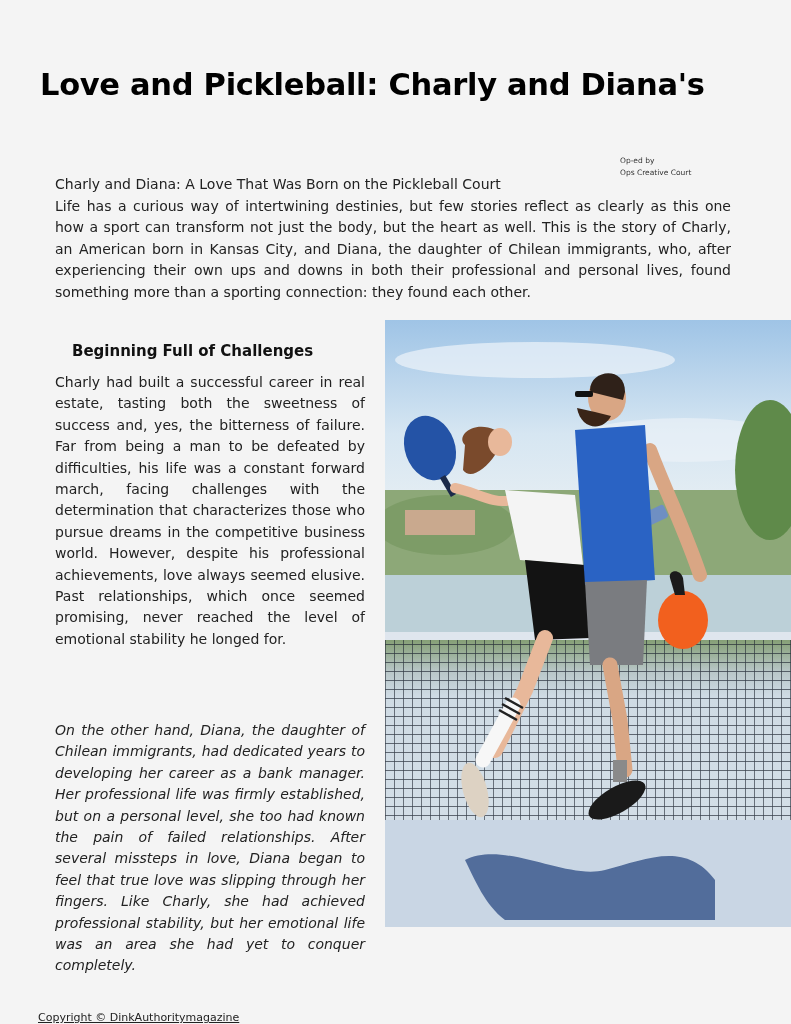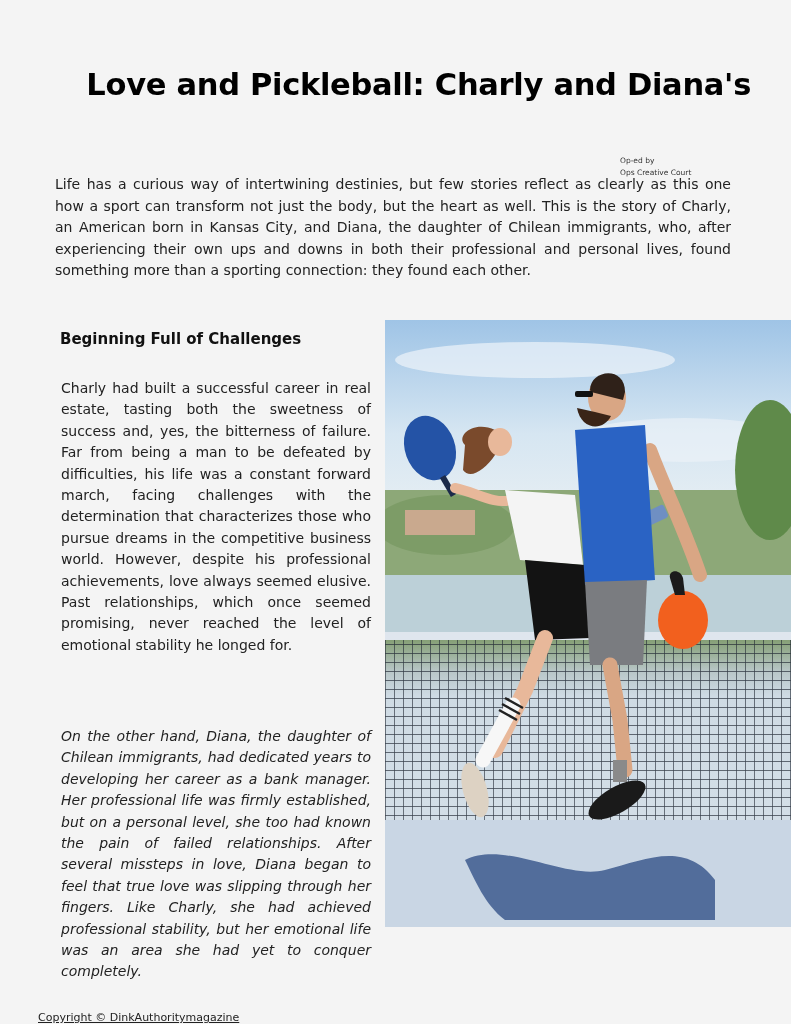--- a/index.html
+++ b/index.html
@@ -13,21 +13,21 @@
       position: relative;
       overflow: hidden;
       font-family: "DejaVu Sans", sans-serif;
       color: #1e1e1e;
     }
     .title {
       position: absolute;
       left: 40px;
       top: 62px;
       width: 711px;
-      text-align: right;
+      text-align: left;
       font-family: "DejaVu Sans", sans-serif;
       font-weight: bold;
       font-size: 30.5px;
       line-height: 45px;
       letter-spacing: -0.3px;
       color: #000;
       margin: 0;
     }
     .byline {
       position: absolute;
@@ -51,31 +51,31 @@
     }
     .intro p { margin: 0; }
     .section-heading {
       position: absolute;
       left: 60px;
       top: 328px;
       font-weight: bold;
       font-size: 15px;
       line-height: 22px;
       color: #111;
-      margin: 0;
+      margin: 12px;
     }
     .col {
       position: absolute;
       left: 55px;
       width: 310px;
       font-size: 14px;
       line-height: 21.4px;
       color: #222;
       text-align: justify;
-      margin: 6px;
+      margin: 0;
     }
     .col.p1 { top: 372px; }
     .col.p2 { top: 720px; font-style: italic; }
     .photo {
       position: absolute;
       left: 385px;
       top: 320px;
       width: 406px;
       height: 607px;
       overflow: hidden;
@@ -98,20 +98,21 @@
 <h1 class="title">
   <span>Love and Pickleball: Charly and Diana's</span><br>
 </h1>
 
 <div class="byline">
   <div>Op-ed by</div>
   <div>Ops Creative Court</div>
 </div>
 
 <div class="intro">
+  <p style="text-align:left">Charly and Diana: A Love That Was Born on the Pickleball Court</p>
   <p>Life has a curious way of intertwining destinies, but few stories reflect as clearly as this one how a sport can transform not just the body, but the heart as well. This is the story of Charly, an American born in Kansas City, and Diana, the daughter of Chilean immigrants, who, after experiencing their own ups and downs in both their professional and personal lives, found something more than a sporting connection: they found each other.</p>
 </div>
 
 <h2 class="section-heading">Beginning Full of Challenges</h2>
 
 <p class="col p1">Charly had built a successful career in real estate, tasting both the sweetness of success and, yes, the bitterness of failure. Far from being a man to be defeated by difficulties, his life was a constant forward march, facing challenges with the determination that characterizes those who pursue dreams in the competitive business world. However, despite his professional achievements, love always seemed elusive. Past relationships, which once seemed promising, never reached the level of emotional stability he longed for.</p>
 <p class="col p2">On the other hand, Diana, the daughter of Chilean immigrants, had dedicated years to developing her career as a bank manager. Her professional life was firmly established, but on a personal level, she too had known the pain of failed relationships. After several missteps in love, Diana began to feel that true love was slipping through her fingers. Like Charly, she had achieved professional stability, but her emotional life was an area she had yet to conquer completely.</p>
 
 <div class="photo">
   <svg width="406" height="607" viewBox="0 0 406 607">

